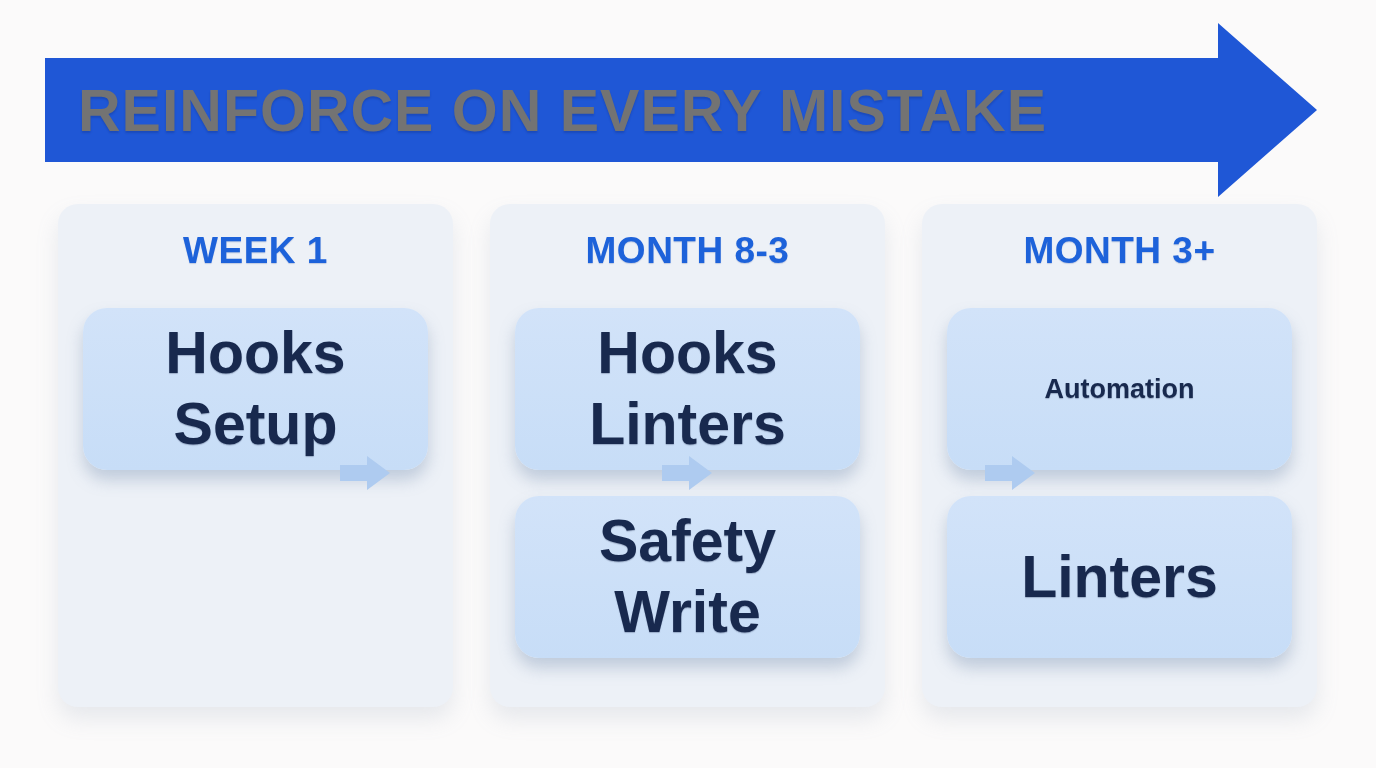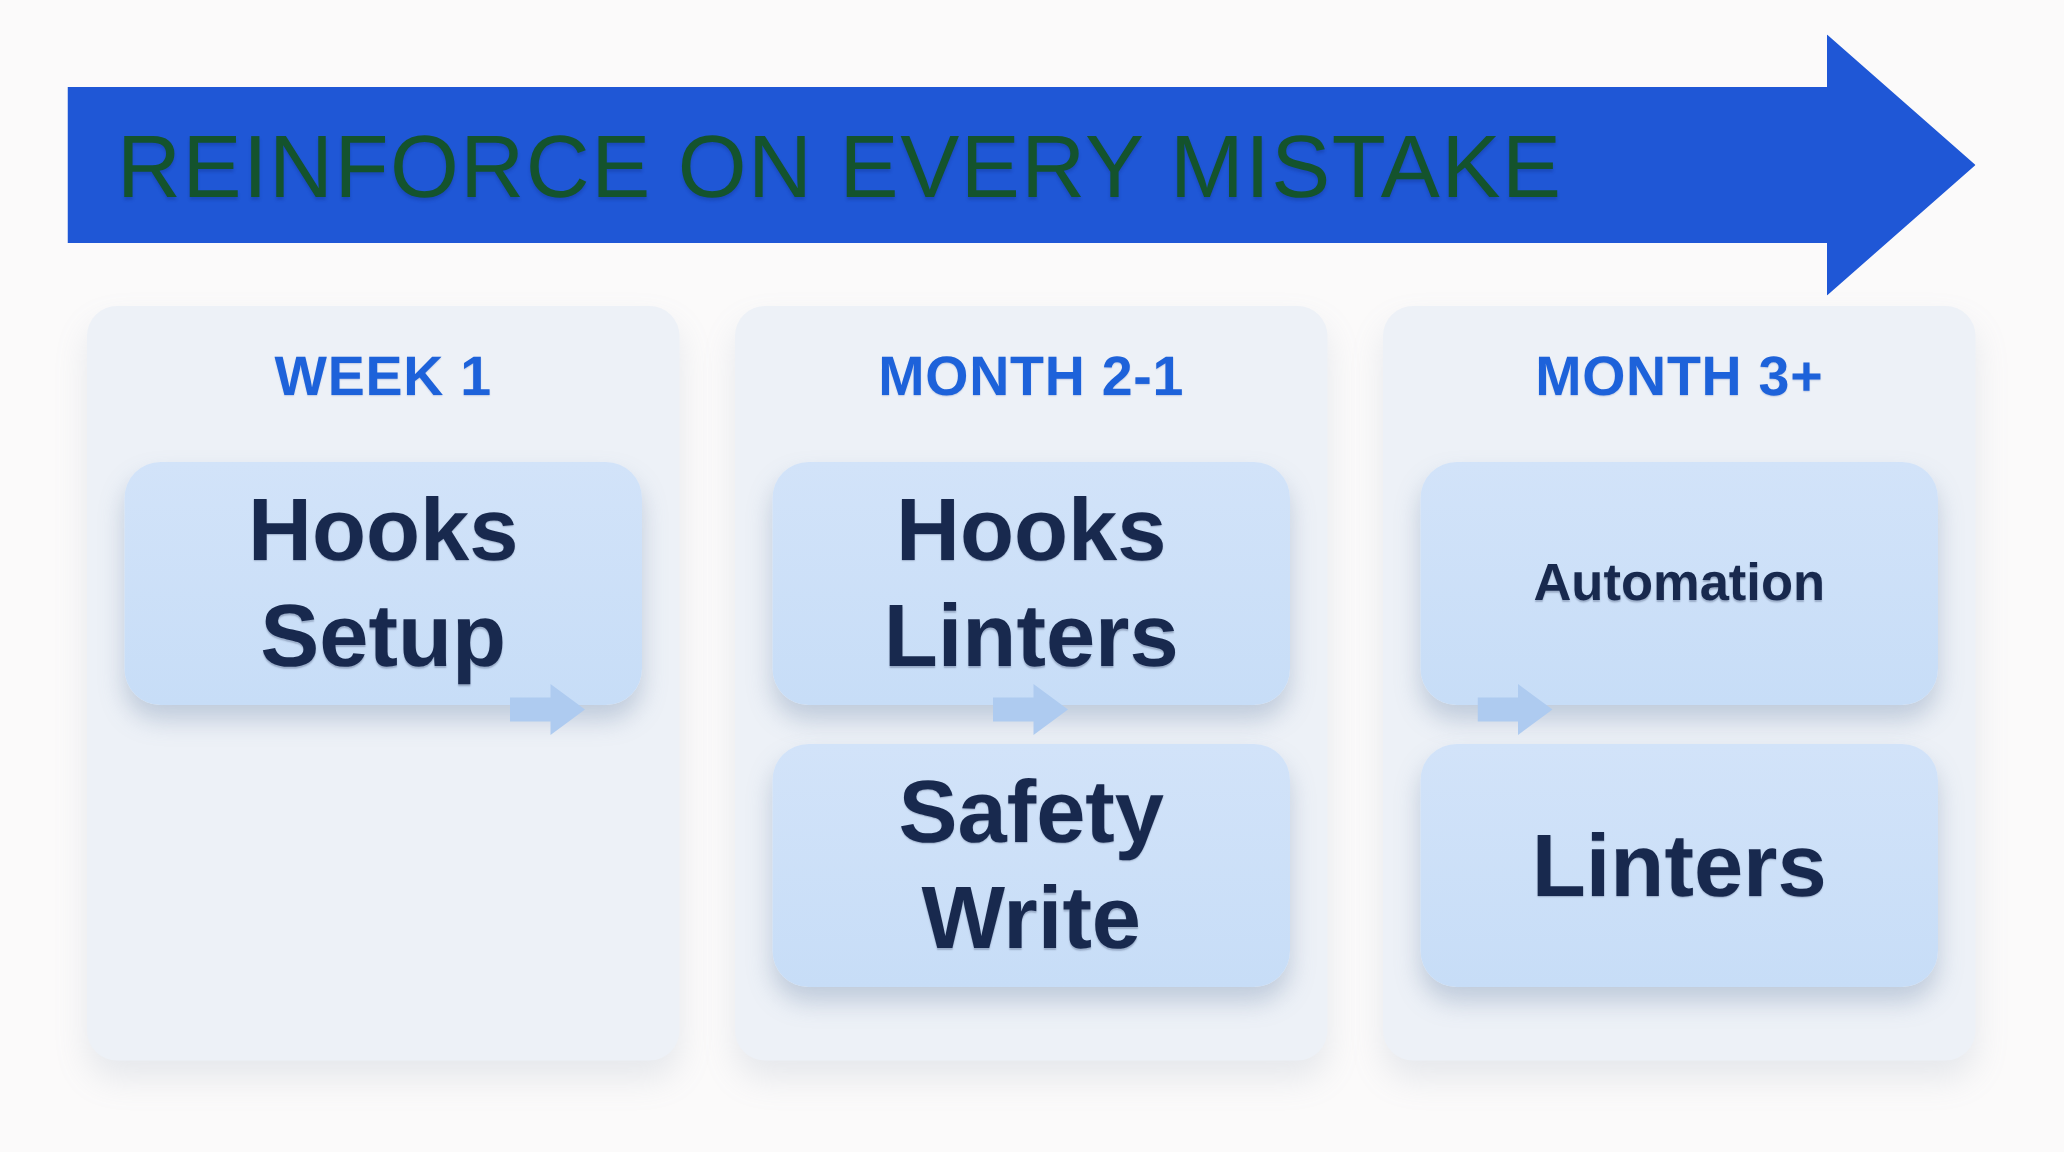--- a/index.html
+++ b/index.html
@@ -33,23 +33,23 @@
     display: block;
   }
   .banner-title {
     position: absolute;
     left: 33px;
     top: 35px;
     height: 105px;
     width: 1140px;
     display: flex;
     align-items: center;
-    color: #14532d;
+    color: #737373;
     font-size: 59px;
-    font-weight: normal;
+    font-weight: bold;
     letter-spacing: 1px;
     white-space: nowrap;
     text-shadow: 0 2px 2px rgba(10, 35, 110, 0.25);
   }
 
   
   .board {
     position: absolute;
     left: 58px;
     top: 204px;
@@ -89,21 +89,21 @@
     justify-content: center;
     text-align: center;
     color: #18294e;
     font-size: 59px;
     font-weight: bold;
     line-height: 1.2;
     padding: 0 14px;
     text-shadow: 0 1px 1px rgba(10, 25, 60, 0.25);
   }
   .card.small-text {
-    font-size: 35px;
+    font-size: 27px;
     text-align: center;
   }
 
   
   .connector {
     position: absolute;
     top: 453px;
     width: 50px;
     height: 40px;
   }
@@ -125,21 +125,21 @@
 
   <div class="board">
 
     <section class="column">
       <h2 class="col-header">WEEK 1</h2>
       <div class="card">Hooks Setup</div>
     </section>
 
 
     <section class="column">
-      <h2 class="col-header">MONTH 2-1</h2>
+      <h2 class="col-header">MONTH 8-3</h2>
       <div class="card">Hooks Linters</div>
       <div class="card">Safety Write</div>
     </section>
 
     <section class="column">
       <h2 class="col-header">MONTH 3+</h2>
       <div class="card small-text">Automation</div>
       <div class="card">Linters</div>
     </section>
 

